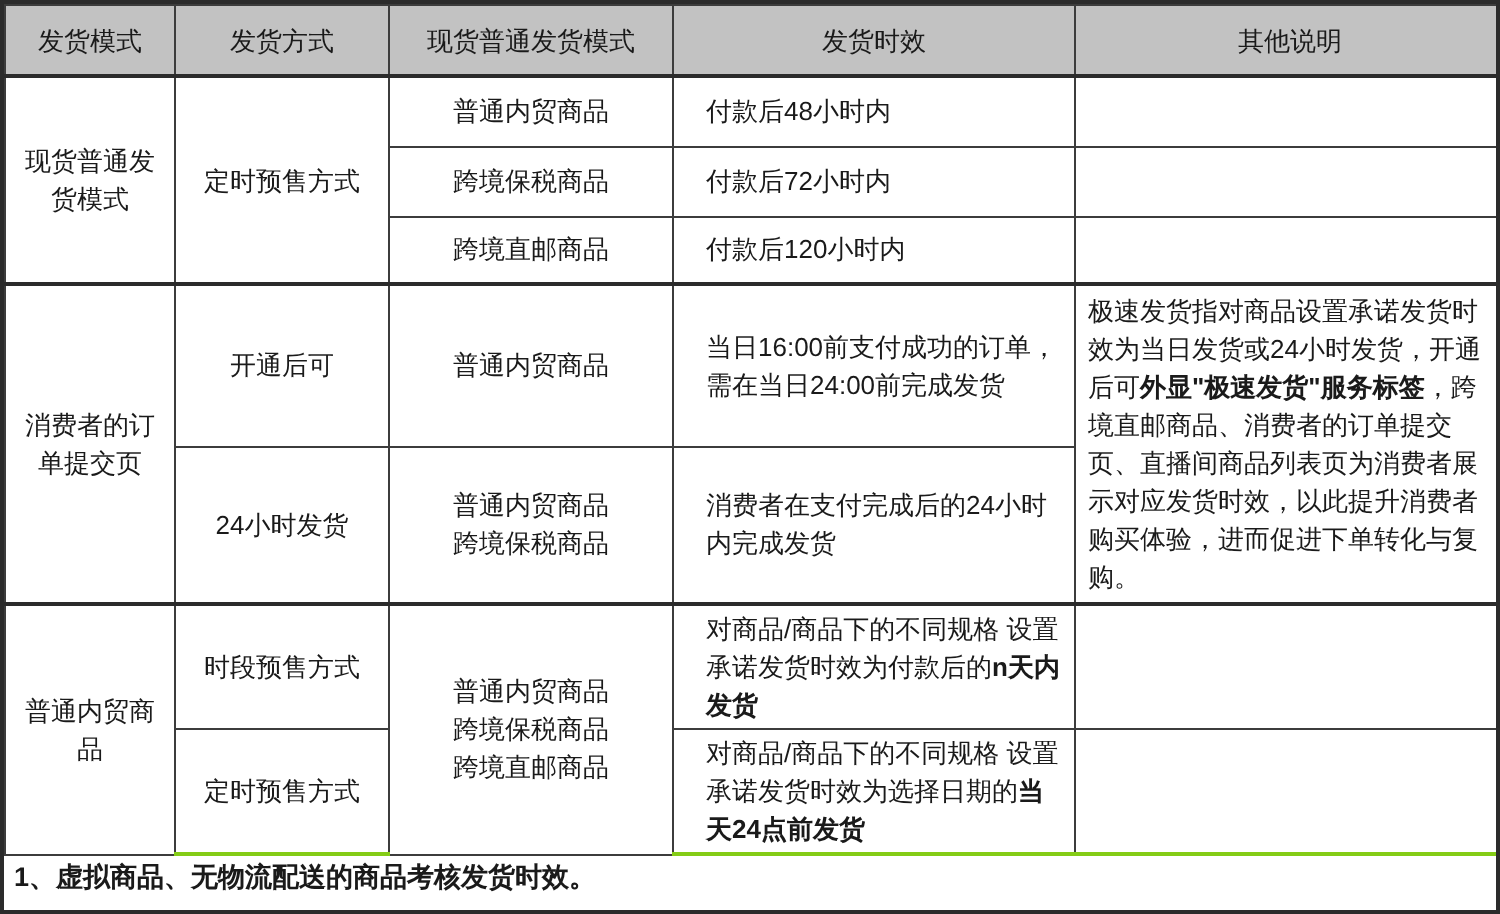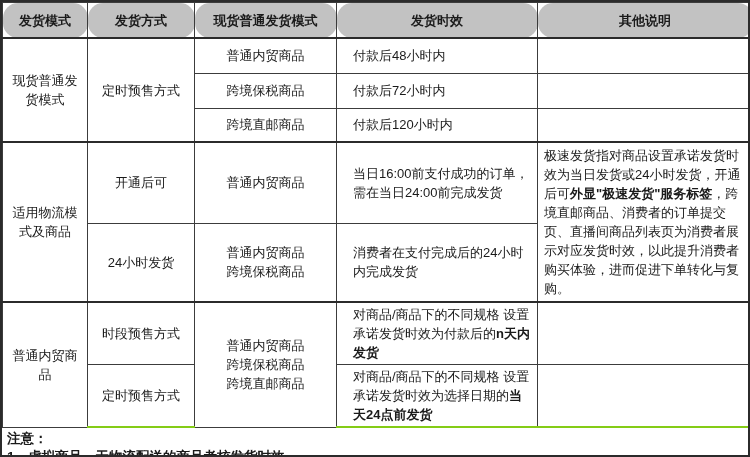--- a/index.html
+++ b/index.html
@@ -10,22 +10,22 @@
   }
   table.grid{
     width:100%;border-collapse:collapse;table-layout:fixed;
     font-size:13px;line-height:19px;
   }
   .grid th,.grid td{
     border:1px solid #3c3c3c;padding:2px 6px;vertical-align:middle;
     text-align:center;overflow:hidden;
   }
   .grid thead th{
-    background:#c2c2c2;font-weight:bold;height:30px;
-    border-bottom:2px solid #2b2b2b;font-size:13px;border-radius:15px;
+    background:#c2c2c2;font-weight:normal;height:30px;
+    border-bottom:2px solid #2b2b2b;font-size:13px;
   }
   tr.block-start td{border-top:2px solid #2b2b2b;}
   tr.table-end td{border-bottom:2px solid #84cc16;}
   td.mode{font-weight:normal;}
   td.sla{text-align:left;padding-left:16px;}
   td.other-note{text-align:left;vertical-align:middle;padding:3px 6px;}
   .notes{
     padding:2px 5px 0 5px;font-size:13.5px;font-weight:bold;line-height:17.5px;
     background:#ffffff;
   }
@@ -66,21 +66,21 @@
         <td class="sla">付款后72小时内</td>
         <td></td>
       </tr>
       <tr style="height:34px">
         <td>跨境直邮商品</td>
         <td class="sla">付款后120小时内</td>
         <td></td>
       </tr>
 
       <tr class="block-start" style="height:72px">
-        <td class="mode" rowspan="2">适用物流模式及商品</td>
+        <td class="mode" rowspan="2">消费者的订单提交页</td>
         <td>开通后可</td>
         <td>普通内贸商品</td>
         <td class="sla">当日16:00前支付成功的订单，需在当日24:00前完成发货</td>
         <td class="other-note" rowspan="2"><span>极速发货指对商品设置承诺发货时效为当日发货或24小时发货，开通后可</span><b>外显"极速发货"服务标签</b><span>，跨境直邮商品、消费者的订单提交页、直播间商品列表页为消费者展示对应发货时效，以此提升消费者购买体验，进而促进下单转化与复购。</span></td>
       </tr>
       <tr style="height:70px">
         <td>24小时发货</td>
         <td>
           <div>普通内贸商品</div>
           <div>跨境保税商品</div>
@@ -101,18 +101,17 @@
       </tr>
       <tr class="table-end" style="height:60px">
         <td>定时预售方式</td>
         <td class="sla"><span>对商品/商品下的不同规格 设置承诺发货时效为选择日期的</span><b>当天24点前发货</b></td>
         <td></td>
       </tr>
     </tbody>
   </table>
 
   <div class="notes">
-    <div class="note-line">注意：</div>
     <div class="note-line">1、虚拟商品、无物流配送的商品考核发货时效。</div>
 
   </div>
 
 </div>
 
 </body></html>

